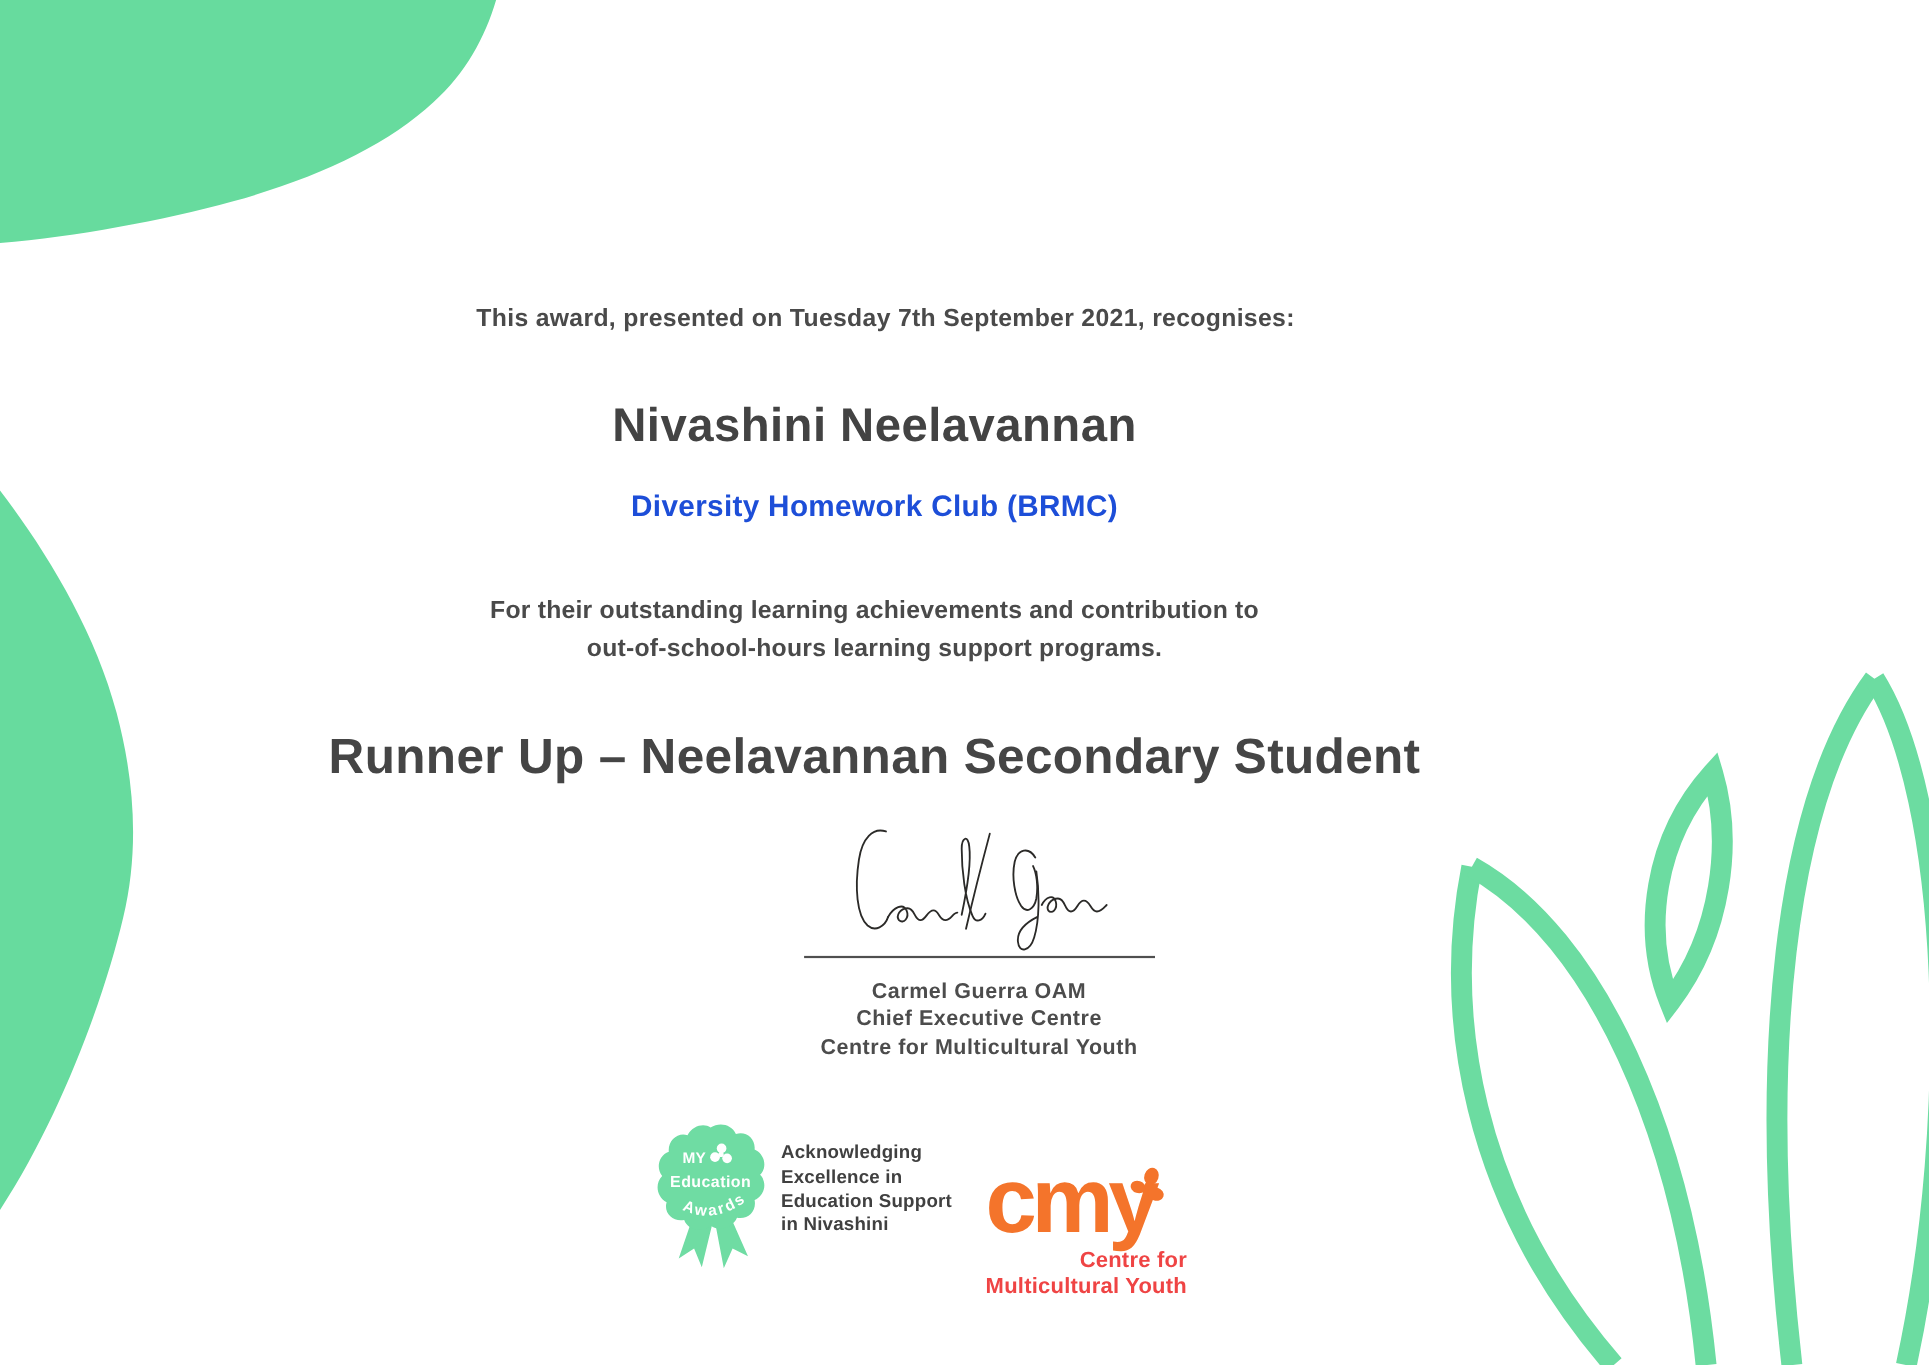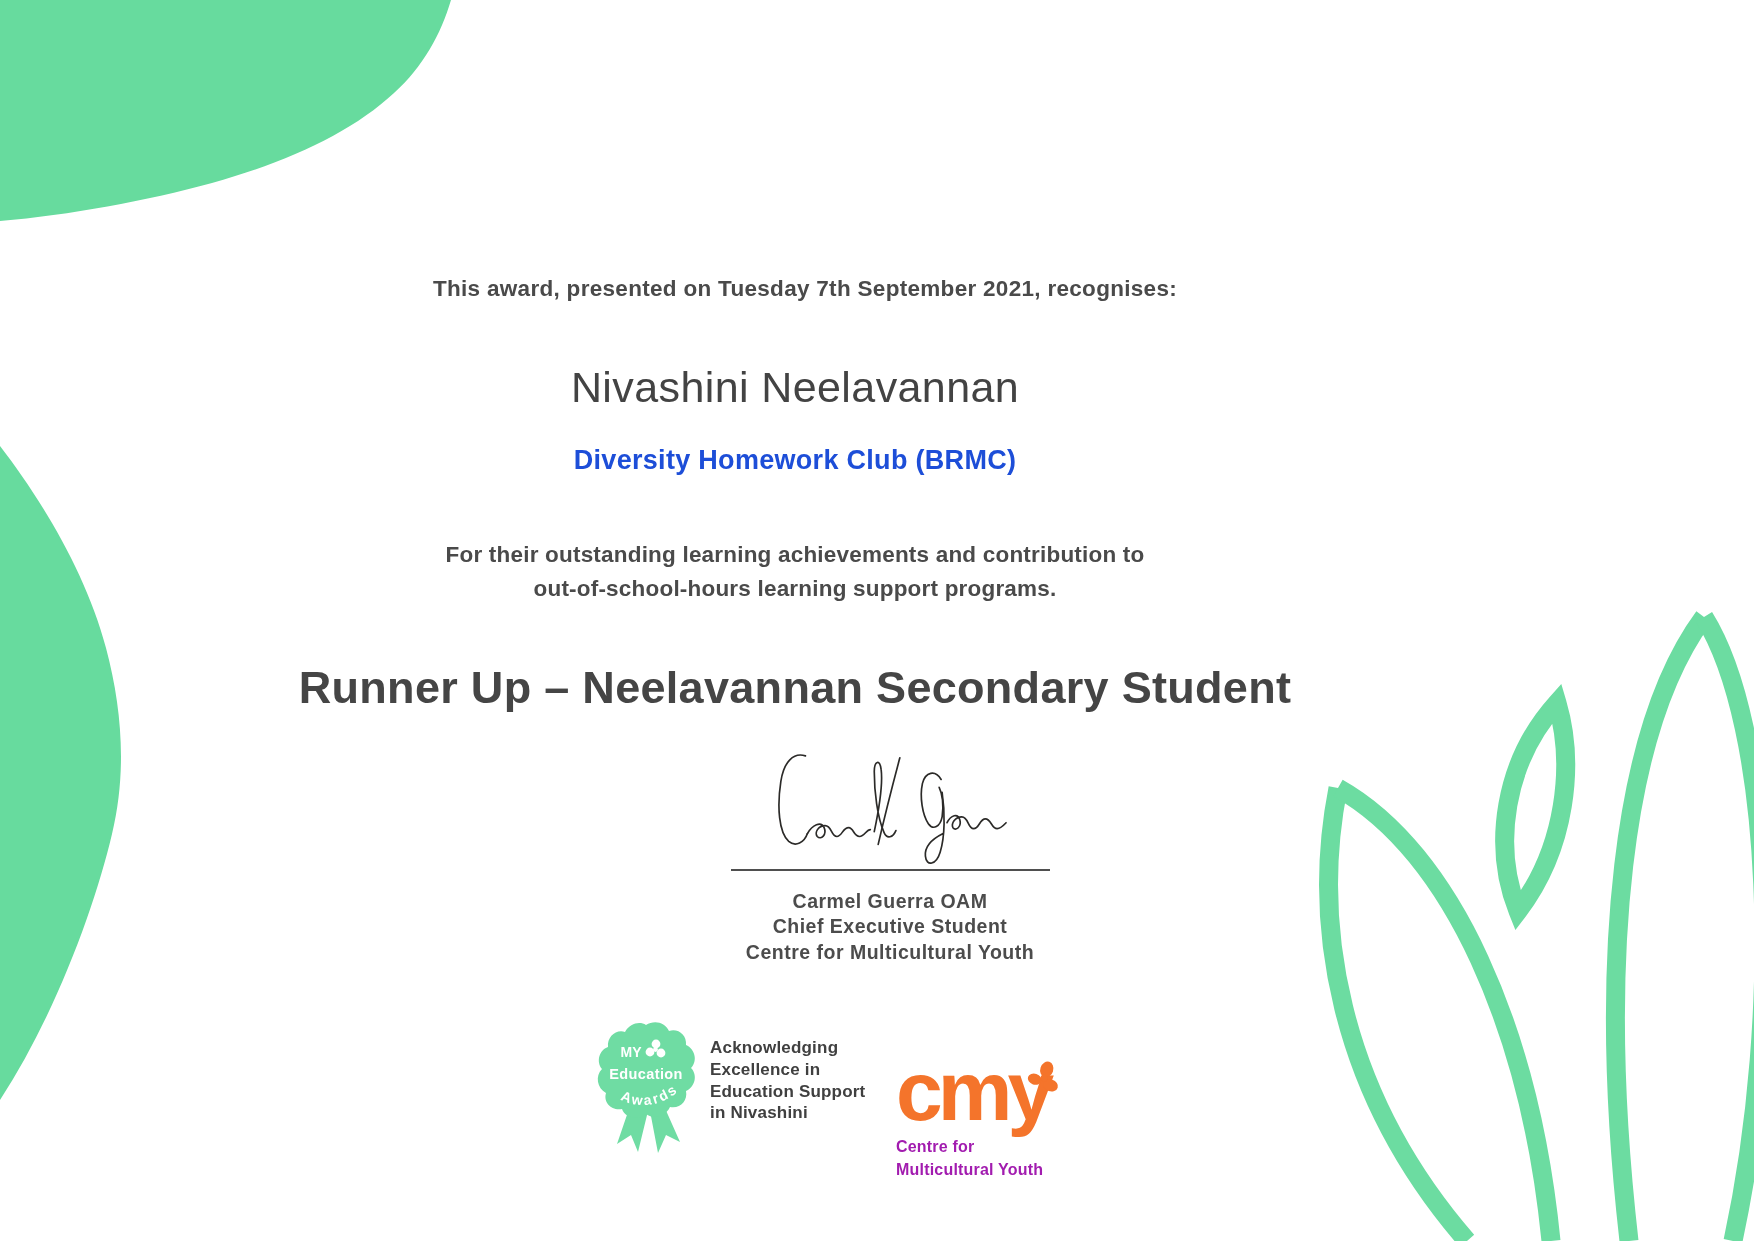--- a/index.html
+++ b/index.html
@@ -4,37 +4,37 @@
 <style>
   html,body{margin:0;padding:0;background:#ffffff;}
   .stage{
     position:relative;width:1754px;height:1241px;background:#ffffff;overflow:hidden;
     font-family:"Liberation Sans", sans-serif;color:#4a4a4a;
   }
   svg{display:block;}
   .deco{position:absolute;inset:0;width:1754px;height:1241px;pointer-events:none;}
   .centered-block{position:absolute;left:0;width:1590px;text-align:center;}
   .intro{top:276px;font-size:22.5px;font-weight:700;letter-spacing:.3px;color:#4a4a4a;padding-left:10px;}
-  .recipient{top:363px;font-size:43px;font-weight:400;letter-spacing:.4px;color:#434343;}
+  .recipient{top:363px;font-size:43px;font-weight:700;letter-spacing:.4px;color:#434343;}
   .org{top:445px;font-size:27px;font-weight:700;letter-spacing:.3px;color:#1d4ed8;}
   .desc{top:538px;font-size:22.5px;font-weight:700;letter-spacing:.2px;line-height:34px;color:#4a4a4a;}
   .award{top:662px;font-size:45px;font-weight:700;letter-spacing:.3px;color:#454545;}
   .sig-svg{position:absolute;left:772px;top:748px;}
   .sig-line{position:absolute;left:731px;top:869px;width:319px;height:2px;background:#4f4f4f;}
   .signatory{position:absolute;left:730px;top:889px;width:320px;text-align:center;
     font-size:19.5px;font-weight:700;letter-spacing:.5px;line-height:25.4px;color:#4c4c4c;}
   .badge-svg{position:absolute;left:594px;top:1012px;}
   .tagline{position:absolute;left:710px;top:1037px;font-size:17px;font-weight:700;
     line-height:21.8px;letter-spacing:.2px;color:#404040;}
   .cmy{position:absolute;left:896px;top:1060px;}
   .cmy-word{font-size:84px;font-weight:800;letter-spacing:-5px;line-height:0.9;
     color:#f4742b;margin-top:-6px;}
   .cmy-clover{position:absolute;left:126px;top:-4px;}
-  .cmy-sub{font-size:16px;font-weight:700;line-height:23px;letter-spacing:.2px;
-    color:#a21caf;margin-top:5px;}
+  .cmy-sub{font-size:20px;font-weight:700;line-height:23px;letter-spacing:.2px;
+    color:#ef4444;margin-top:5px;text-align:right;}
   .badge-label{font-family:"Liberation Sans", sans-serif;font-weight:700;fill:#ffffff;}
 </style>
 </head>
 <body>
 
 <div class="stage">
 
   <svg class="deco" viewBox="0 0 1754 1241" aria-hidden="true">
     <path fill="#67db9e" d="M0,0 L451,0 C441,34 423,67 394,93 C352,132 288,162 212,183 C146,201 70,215 0,221 Z"></path>
     <path fill="#67db9e" d="M0,446 C40,498 86,572 106,648 C122,708 127,772 112,834 C95,906 56,1014 0,1100 Z"></path>
@@ -68,21 +68,21 @@
       <path d="M130,10 C122,40 114,72 108,98"></path>
       <path d="M172,32 C166,22 156,24 153,36 C150,50 153,68 159,77 C164,84 171,80 173,70 C175,58 173,46 170,40"></path>
       <path d="M173,45 C176,65 176,90 171,106 C167,119 157,121 156,110 C155,100 164,92 174,87"></path>
       <path d="M178,76 C182,68 189,66 191,73 C193,80 187,85 184,81 C182,77 186,70 193,70 C200,70 199,82 205,82 C211,82 211,72 217,72 C223,72 223,82 229,82 C233,82 236,78 238,76"></path>
     </g>
   </svg>
   <div class="sig-line"></div>
 
   <div class="signatory">
     <div>Carmel Guerra OAM</div>
-    <div>Chief Executive Student</div>
+    <div>Chief Executive Centre</div>
     <div>Centre for Multicultural Youth</div>
   </div>
 
   <svg class="badge-svg" width="104" height="148" viewBox="0 0 104 148">
     <path fill="#6fdca3" d="M36,94 L23,132 L37,123 L44,140 L54,99 Z"></path>
     <path fill="#6fdca3" d="M56,99 L64,141 L72,123 L86,130 L70,94 Z"></path>
     <path fill="#6fdca3" d="M52,13 C60,8 71,10 75,19 C84,16 93,23 92,33 C101,37 104,49 97,56 C104,63 101,75 92,79 C94,89 86,97 76,95 C72,104 60,108 52,102 C44,109 31,106 28,97 C18,99 9,91 12,81 C3,76 1,64 8,57 C2,50 5,38 14,35 C13,25 22,17 31,20 C36,11 46,9 52,13 Z"></path>
     <text class="badge-label" x="37" y="45" font-size="14" text-anchor="middle">MY</text>
     <g fill="#ffffff" transform="translate(61,38)">
       <circle cx="1" cy="-6" r="4.4"></circle>

